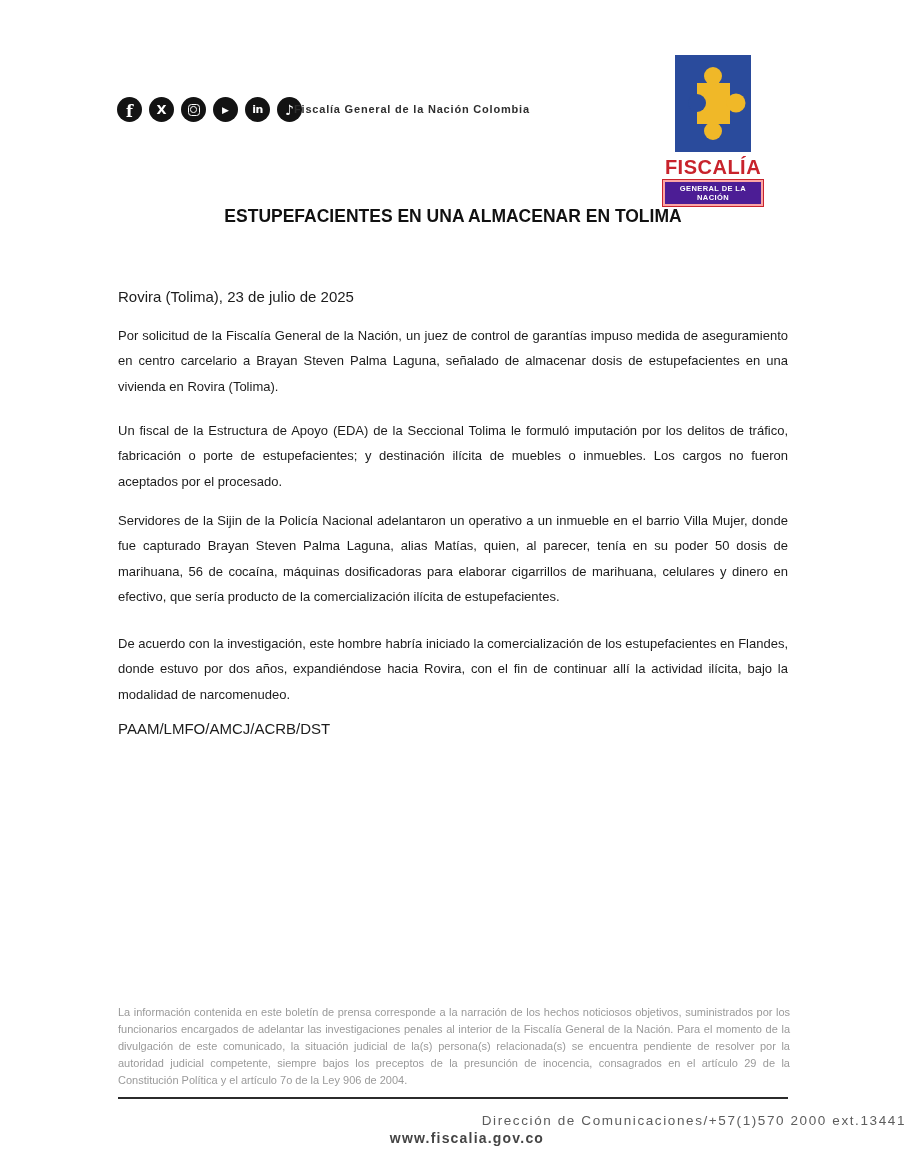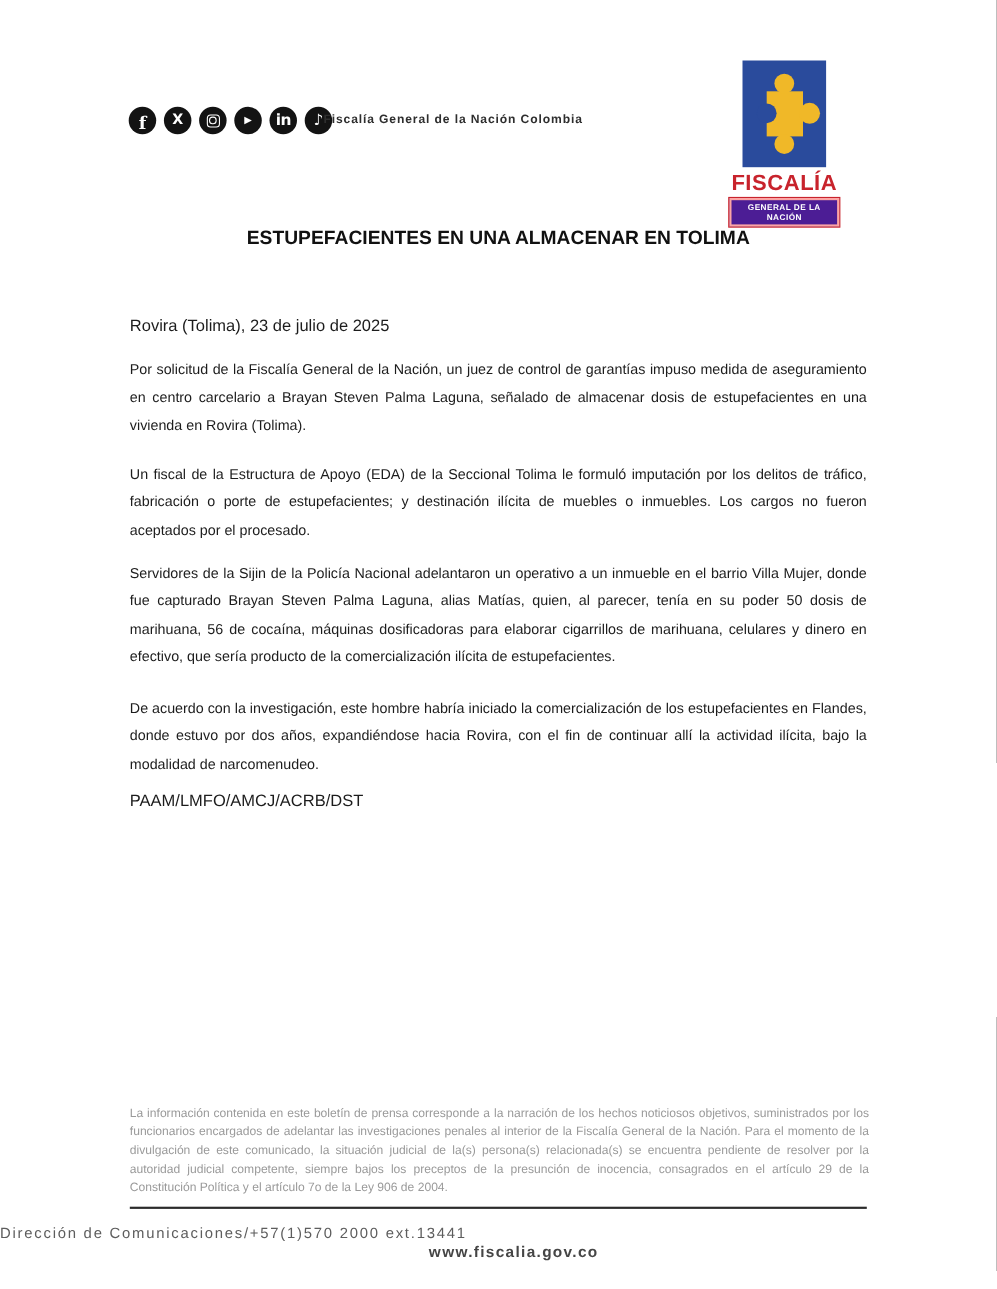--- a/index.html
+++ b/index.html
@@ -22,21 +22,21 @@
   .sicon {
     width:25px; height:25px; border-radius:50%;
     background:#131313; color:#fff;
     display:inline-flex; align-items:center; justify-content:center;
     font-family:"DejaVu Sans", sans-serif;
     font-weight:bold; cursor:pointer; flex:0 0 auto;
   }
   .g-fb { font-size:16px; font-family:"DejaVu Serif", serif; margin-top:3px; }
   .g-x  { font-size:13px; }
   .g-yt { font-size:9px;  }
-  .g-in { font-size:14px; letter-spacing:-0.5px; }
+  .g-in { font-size:11px; letter-spacing:-0.5px; }
   .g-tk { font-size:14px; }
   .insta-box {
     width:12px; height:12px; border:1.6px solid #fff; border-radius:3.5px;
     display:flex; align-items:center; justify-content:center;
   }
   .insta-box::after {
     content:""; width:4.5px; height:4.5px;
     border:1.4px solid #fff; border-radius:50%;
   }
   .brand-text {
@@ -85,21 +85,21 @@
     position:absolute; left:118px; top:1004px; width:672px;
     font-size:11px; line-height:17px; color:#9a9a9a;
     text-align:justify;
   }
   .footer-rule {
     position:absolute; left:118px; top:1097px; width:670px;
     border:none; border-top:2px solid #2b2b2b;
   }
   .footer-contact {
     position:absolute; left:0; top:1113px; width:906px;
-    text-align:left; font-size:13.5px; color:#5d5d5d;
+    text-align:right; font-size:13.5px; color:#5d5d5d;
     letter-spacing:1.6px;
   }
   .footer-site {
     position:absolute; left:0; top:1130px; width:906px;
     text-align:center; font-size:14px; font-weight:bold; color:#454545;
     letter-spacing:1.2px;
     padding-left:28px;
   }
 </style>
 </head>

